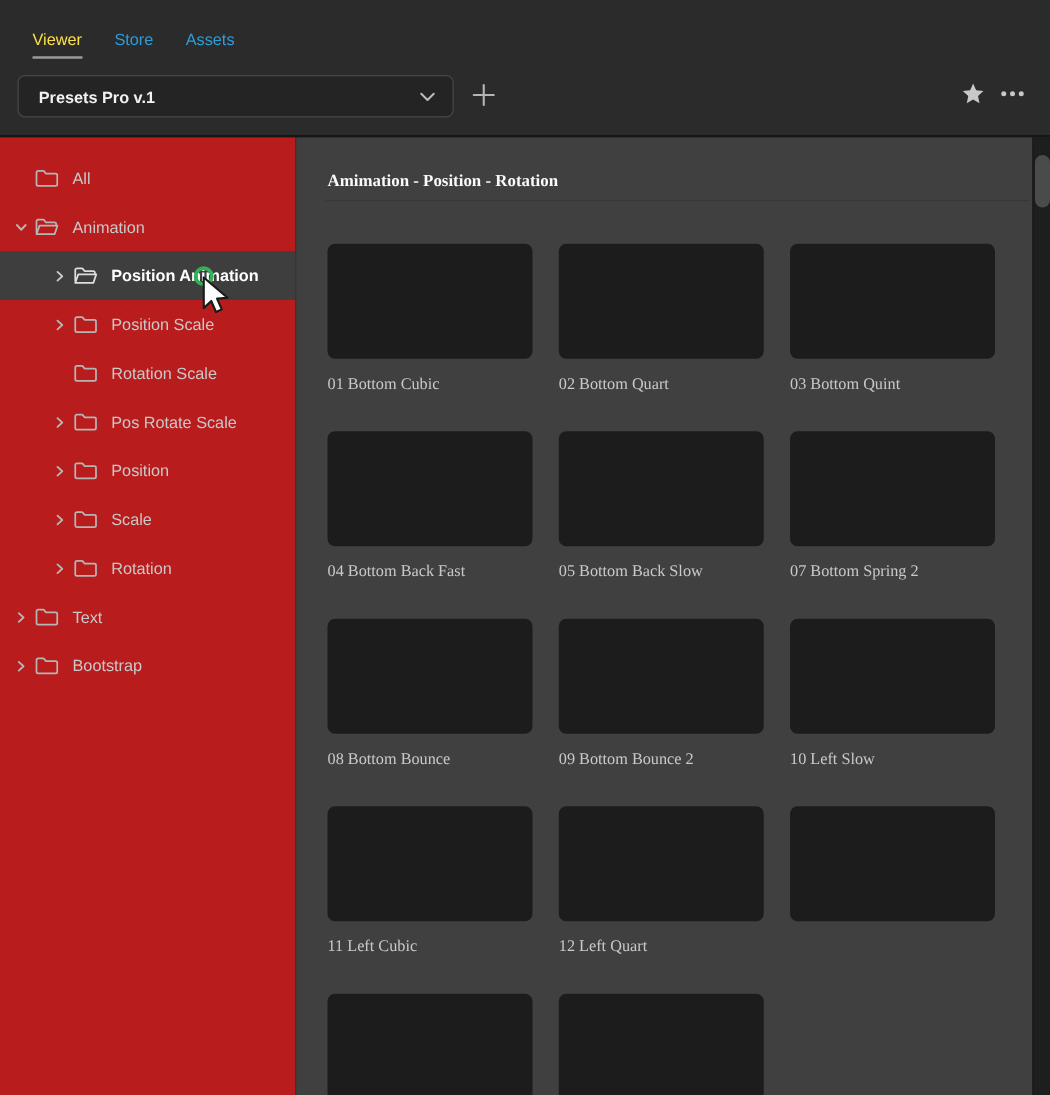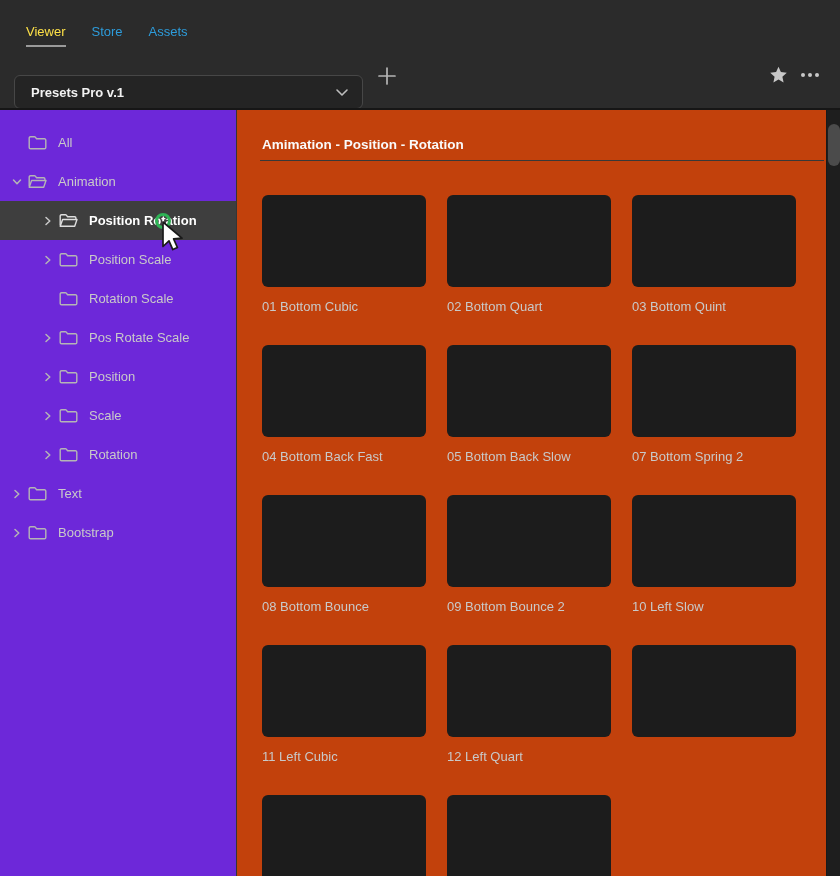--- a/index.html
+++ b/index.html
@@ -8,50 +8,50 @@
   .app{position:relative;width:840px;height:876px;background:#2b2b2b;overflow:hidden;}
 
   
   .topbar{position:absolute;left:0;top:0;width:840px;height:108px;background:#2b2b2b;}
   .tabs{position:absolute;left:26px;top:24px;display:flex;gap:26px;}
   .tab{font-size:13px;color:#2d9cdb;cursor:pointer;padding-bottom:8px;position:relative;}
   .tab.active{color:#fde047;}
   .tab.active::after{content:"";position:absolute;left:0;right:0;bottom:0;height:2px;background:#9a9a9a;}
   .preset-select{position:absolute;left:14px;top:60px;width:349px;height:34px;background:#242424;
     border:1px solid #474747;border-radius:6px;display:flex;align-items:center;justify-content:space-between;
-    padding:0 13px 0 16px;cursor:pointer;margin-top:15px;}
+    padding:0 13px 0 16px;cursor:pointer;}
   .preset-select .val{font-size:13px;font-weight:bold;color:#f2f2f2;}
   .icon-btn{position:absolute;display:flex;align-items:center;justify-content:center;width:28px;height:28px;cursor:pointer;}
   .add-btn{left:373px;top:62px;}
   .star-btn{left:764px;top:61px;}
   .more-btn{left:796px;top:61px;}
   .dots{display:flex;gap:3px;}
   .dots i{width:4px;height:4px;border-radius:50%;background:#c8c8c8;}
 
   .top-divider{position:absolute;left:0;top:108px;width:840px;height:2px;background:#161616;}
 
   
-  .sidebar{position:absolute;left:0;top:110px;width:236px;height:766px;background:#6d28d9;padding-top:13px;}
+  .sidebar{position:absolute;left:0;top:110px;width:236px;height:766px;background:#b91c1c;padding-top:13px;}
   .sidebar-vline{position:absolute;left:236px;top:110px;width:1px;height:766px;background:#353535;}
   .srow{display:flex;align-items:center;height:39px;width:236px;cursor:pointer;}
   .srow.lvl0{padding-left:12px;}
   .srow.lvl1{padding-left:43px;}
   .srow.selected{background:#3e3e3e;}
   .chev{width:16px;display:flex;align-items:center;flex:none;}
   .fold{display:flex;align-items:center;margin-right:11px;flex:none;}
   .slabel{font-size:13px;color:#c9c9c9;white-space:nowrap;}
   .srow.selected .slabel{color:#ffffff;font-weight:600;}
 
   
   .loading-ring{position:absolute;left:155px;top:213px;width:16px;height:16px;border:3px solid #2fb356;
     border-radius:50%;z-index:6;}
   .cursor{position:absolute;left:160px;top:220px;z-index:7;}
 
   
-  .main{position:absolute;left:237px;top:110px;width:589px;height:766px;background:#c2410c;overflow:hidden;}
+  .main{position:absolute;left:237px;top:110px;width:589px;height:766px;background:#404040;overflow:hidden;font-family:Liberation Serif, serif;}
   .main-header{position:absolute;left:25px;top:27px;font-size:13.5px;font-weight:bold;color:#fafafa;}
   .header-divider{position:absolute;left:23px;top:50px;width:564px;height:1px;background:#383838;}
   .grid{position:absolute;left:25px;top:85px;width:534px;display:grid;
     grid-template-columns:164px 164px 164px;column-gap:21px;row-gap:30px;}
   .card{width:164px;}
   .thumb{width:164px;height:92px;background:#1c1c1c;border-radius:6px;}
   .clabel{margin-top:11px;font-size:13px;color:#c9c9c9;line-height:17px;white-space:nowrap;}
 
   
   .scrollbar{position:absolute;right:0;top:110px;width:14px;height:766px;background:#1e1e1e;border-left:1px solid #191919;}
@@ -139,21 +139,21 @@
         <svg width="10" height="10" viewBox="0 0 10 10">
             <path d="M3 1.5 L6.8 5 L3 8.5" fill="none" stroke="#c9c9c9" stroke-width="1.5" stroke-linecap="round" stroke-linejoin="round"></path>
           </svg>
       </span>
       <span class="fold">
         <svg width="19" height="15" viewBox="0 0 19 15">
             <path d="M1.2 12.2 V3 a1.3 1.3 0 0 1 1.3-1.3 h4 a1 1 0 0 1 .8.4 l1.3 1.7 h7 a1.3 1.3 0 0 1 1.3 1.3 v1" fill="none" stroke="#dedede" stroke-width="1.4" stroke-linejoin="round"></path>
             <path d="M1.2 13.3 L3.6 6.5 H18 l-2.3 6.8 Z" fill="none" stroke="#dedede" stroke-width="1.4" stroke-linejoin="round"></path>
           </svg>
       </span>
-      <span class="slabel">Position Rotation</span>
+      <span class="slabel">Position Animation</span>
     </div>
 
     <div class="srow lvl1">
       <span class="chev">
         <svg width="10" height="10" viewBox="0 0 10 10">
             <path d="M3 1.5 L6.8 5 L3 8.5" fill="none" stroke="#b5b5b5" stroke-width="1.5" stroke-linecap="round" stroke-linejoin="round"></path>
           </svg>
       </span>
       <span class="fold">
         <svg width="19" height="15" viewBox="0 0 19 15">

